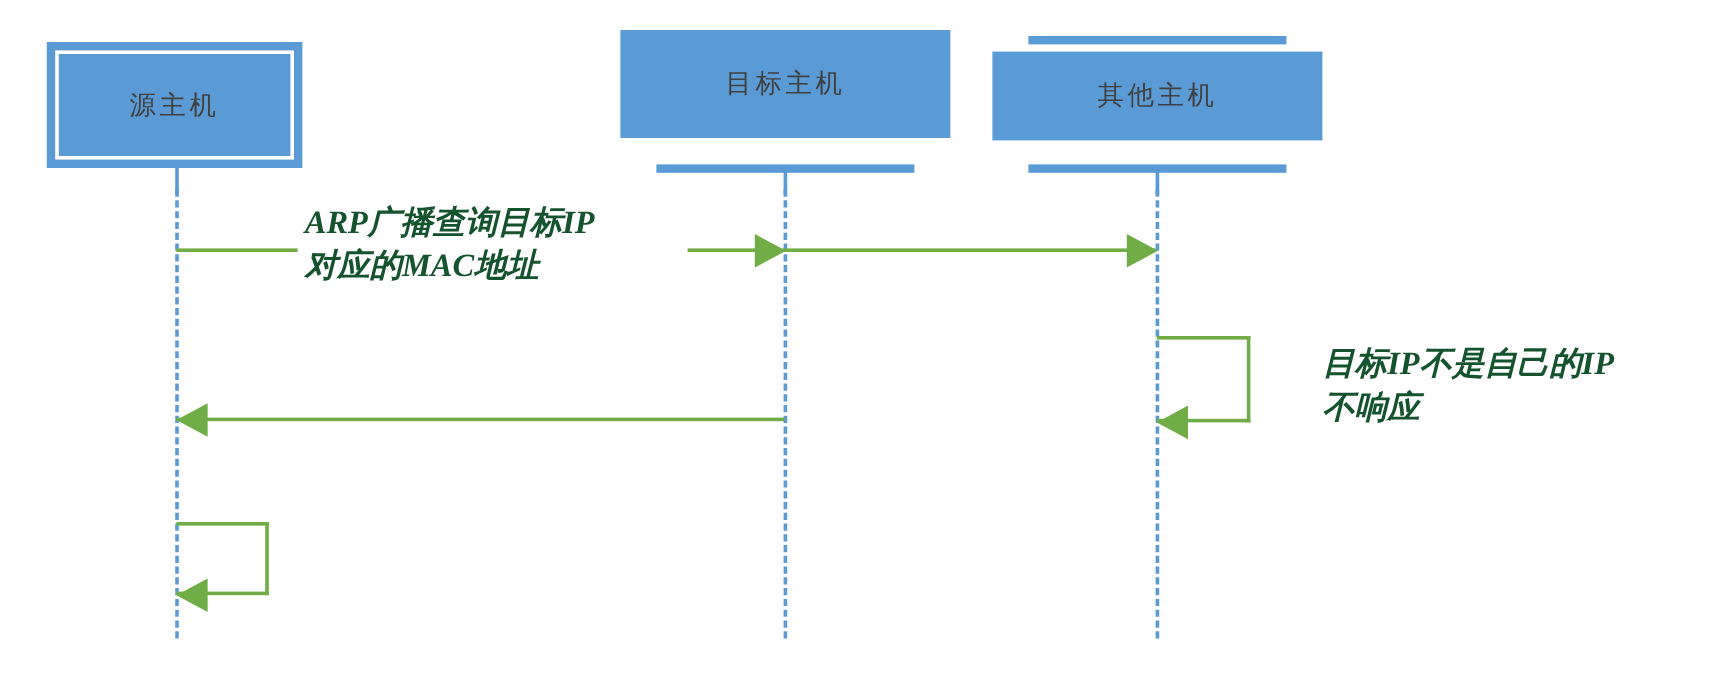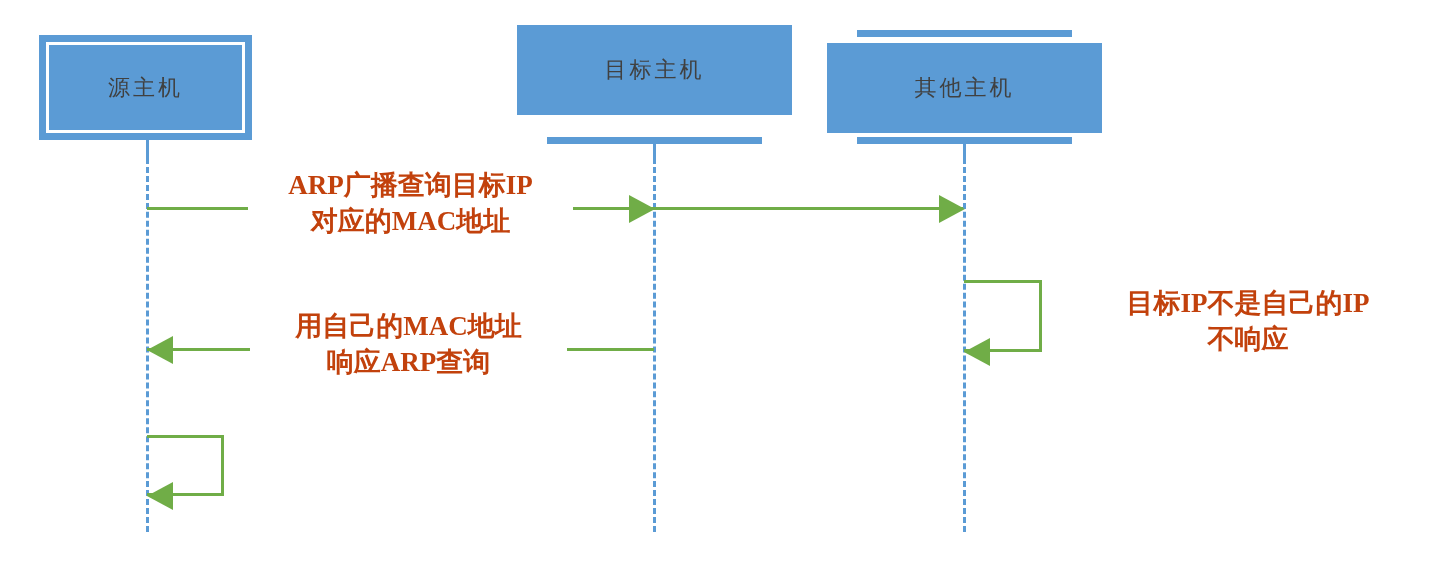--- a/index.html
+++ b/index.html
@@ -93,28 +93,28 @@
     box-sizing: border-box;
     border-top: 3px solid #70AD47;
     border-right: 3px solid #70AD47;
     border-bottom: 3px solid #70AD47;
   }
 
   
   .caption {
     position: absolute;
     background: #ffffff;
-    color: #c2410c;
+    color: #14532d;
     font-family: "Liberation Serif", serif;
     font-weight: bold;
     font-size: 27px;
     line-height: 1.32;
-    text-align: center;
     white-space: pre-line;
     padding: 2px 6px;
+    font-style: italic;
   }
 </style>
 </head>
 <body>
 
 <div id="canvas">
 
   <div class="lifeline-stub" style="left:146px; top:140px; height:22px;"></div>
   <div class="lifeline" style="left:146px; top:158px; height:374px;"></div>
 
@@ -130,37 +130,35 @@
     </div>
   </div>
 
   <div class="bar" style="left:547px; top:30px; width:215px;"></div>
   <div class="participant" style="left:517px; top:25px; width:275px; height:90px;">
     <span class="plabel">目标主机</span>
   </div>
   <div class="bar" style="left:547px; top:137px; width:215px;"></div>
 
   <div class="bar" style="left:857px; top:30px; width:215px;"></div>
-  <div class="participant" style="left:827px; top:43px; width:275px; height:90px;">
+  <div class="participant" style="left:827px; top:43px; width:275px; height:74px;">
     <span class="plabel">其他主机</span>
   </div>
   <div class="bar" style="left:857px; top:137px; width:215px;"></div>
 
   <div class="msg-line" style="left:147px; top:207px; width:816px;"></div>
   <div class="arrowhead right" style="left:629px; top:195px;"></div>
   <div class="arrowhead right" style="left:939px; top:195px;"></div>
   <div class="caption" style="left:248px; top:166px; width:313px;">ARP广播查询目标IP
 对应的MAC地址</div>
 
   <div class="selfloop" style="left:964px; top:280px; width:78px; height:72px;"></div>
   <div class="arrowhead left" style="left:964px; top:338px;"></div>
   <div class="caption" style="left:1096px; top:284px; width:292px;">目标IP不是自己的IP
 不响应</div>
 
   <div class="msg-line" style="left:147px; top:348px; width:507px;"></div>
   <div class="arrowhead left" style="left:147px; top:336px;"></div>
-  <div class="caption" style="left:250px; top:307px; width:305px;">用自己的MAC地址
-响应ARP查询</div>
 
   <div class="selfloop" style="left:147px; top:435px; width:77px; height:61px;"></div>
   <div class="arrowhead left" style="left:147px; top:482px;"></div>
 
 </div>
 
 </body></html>

